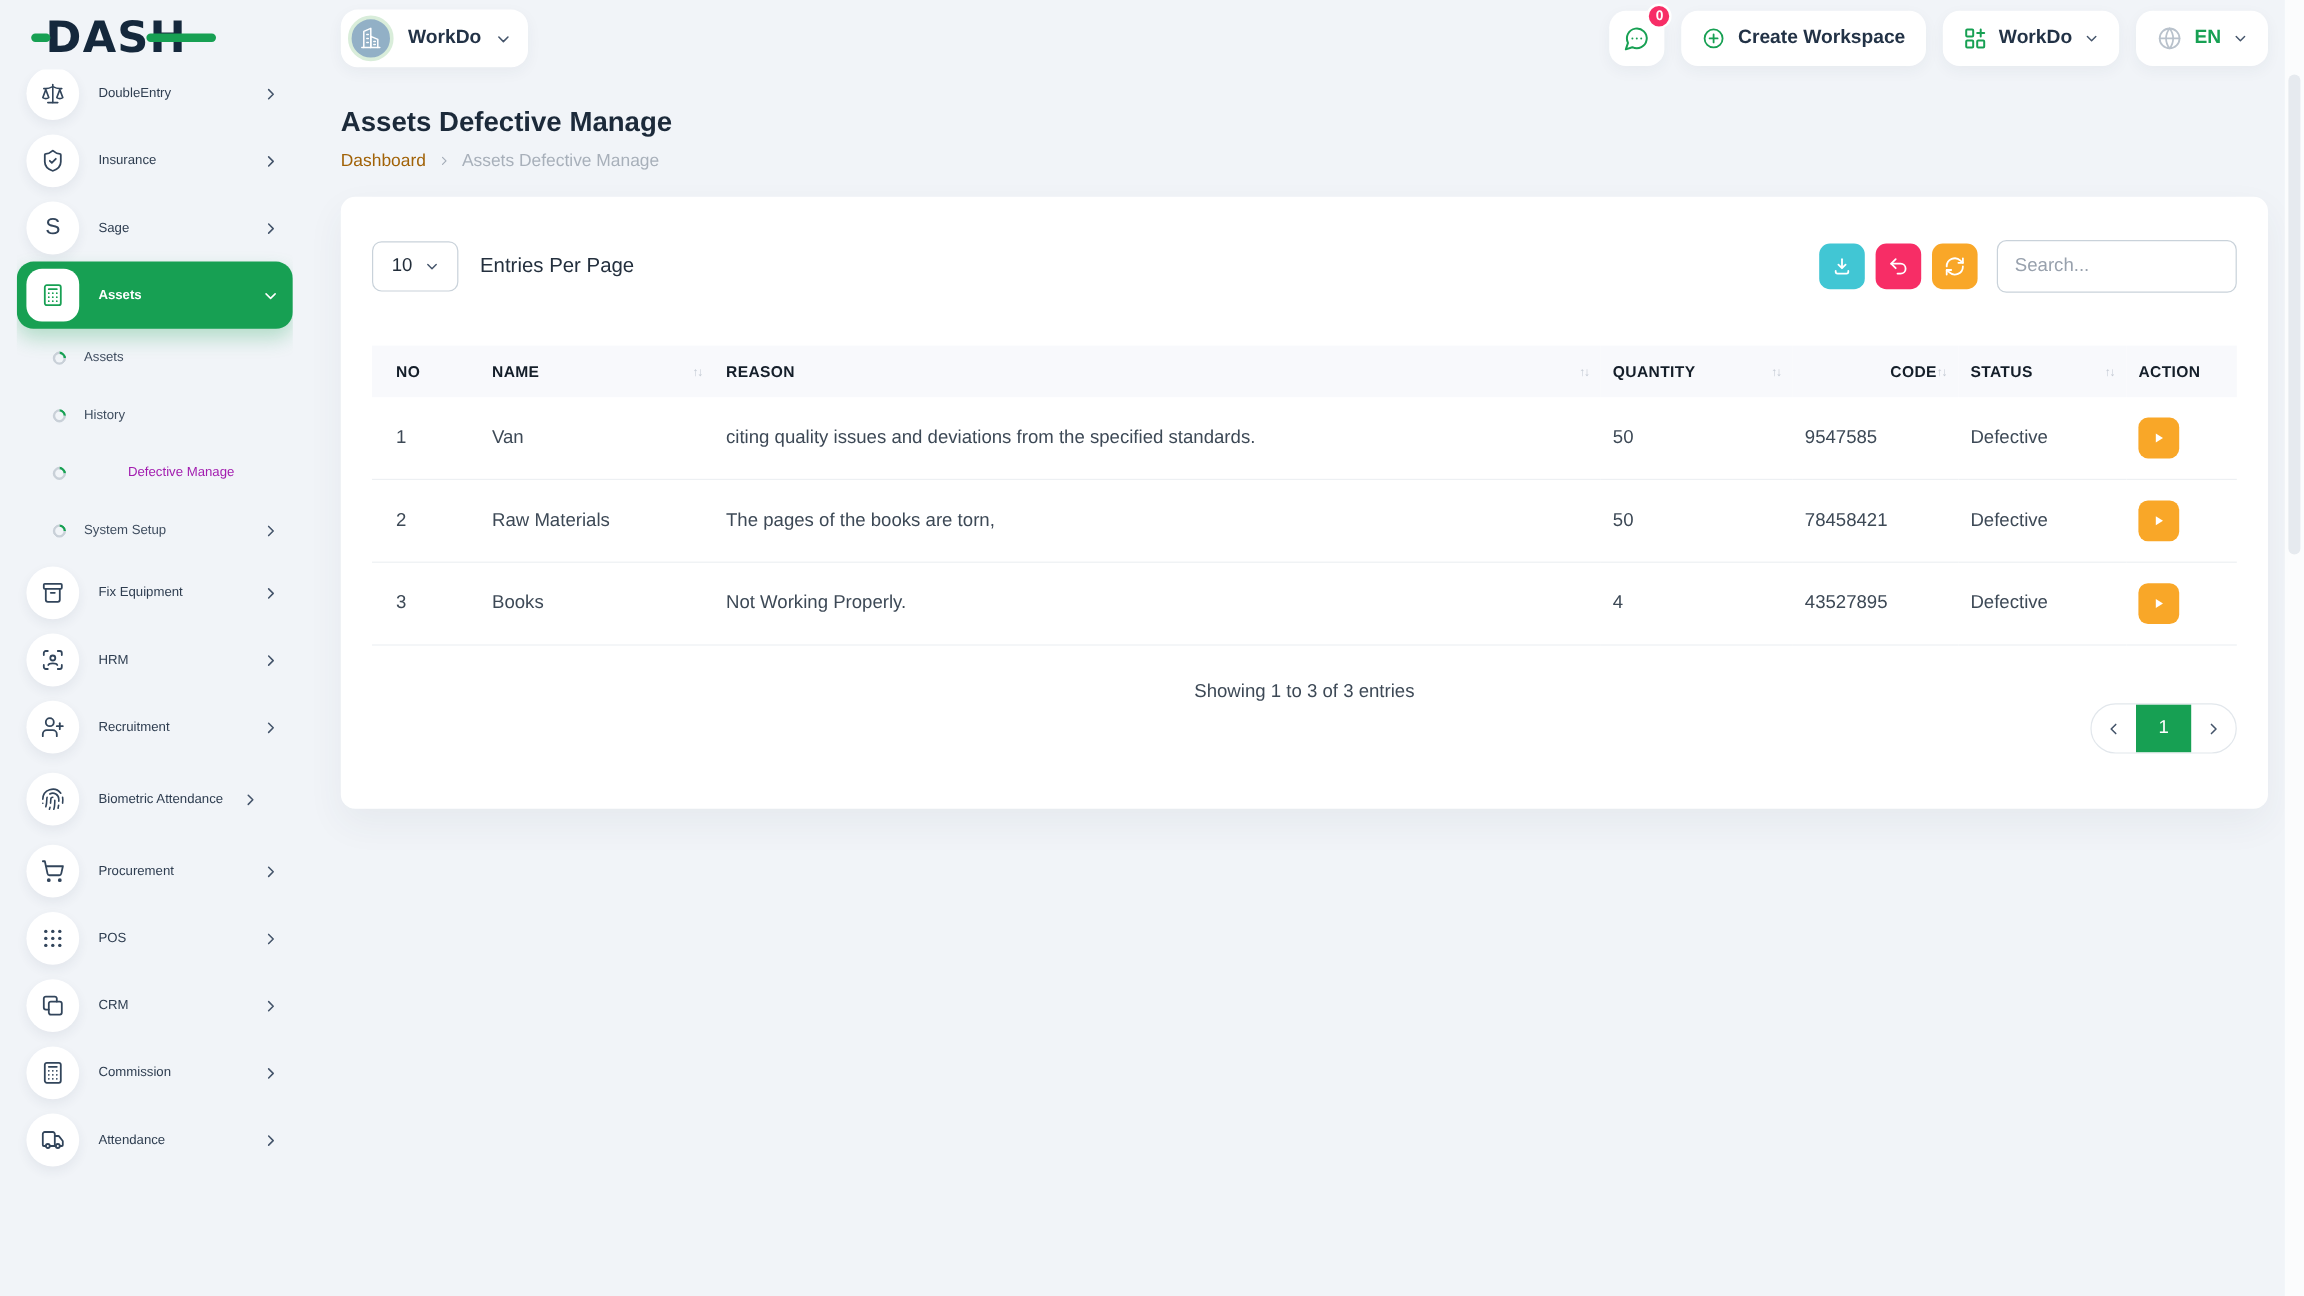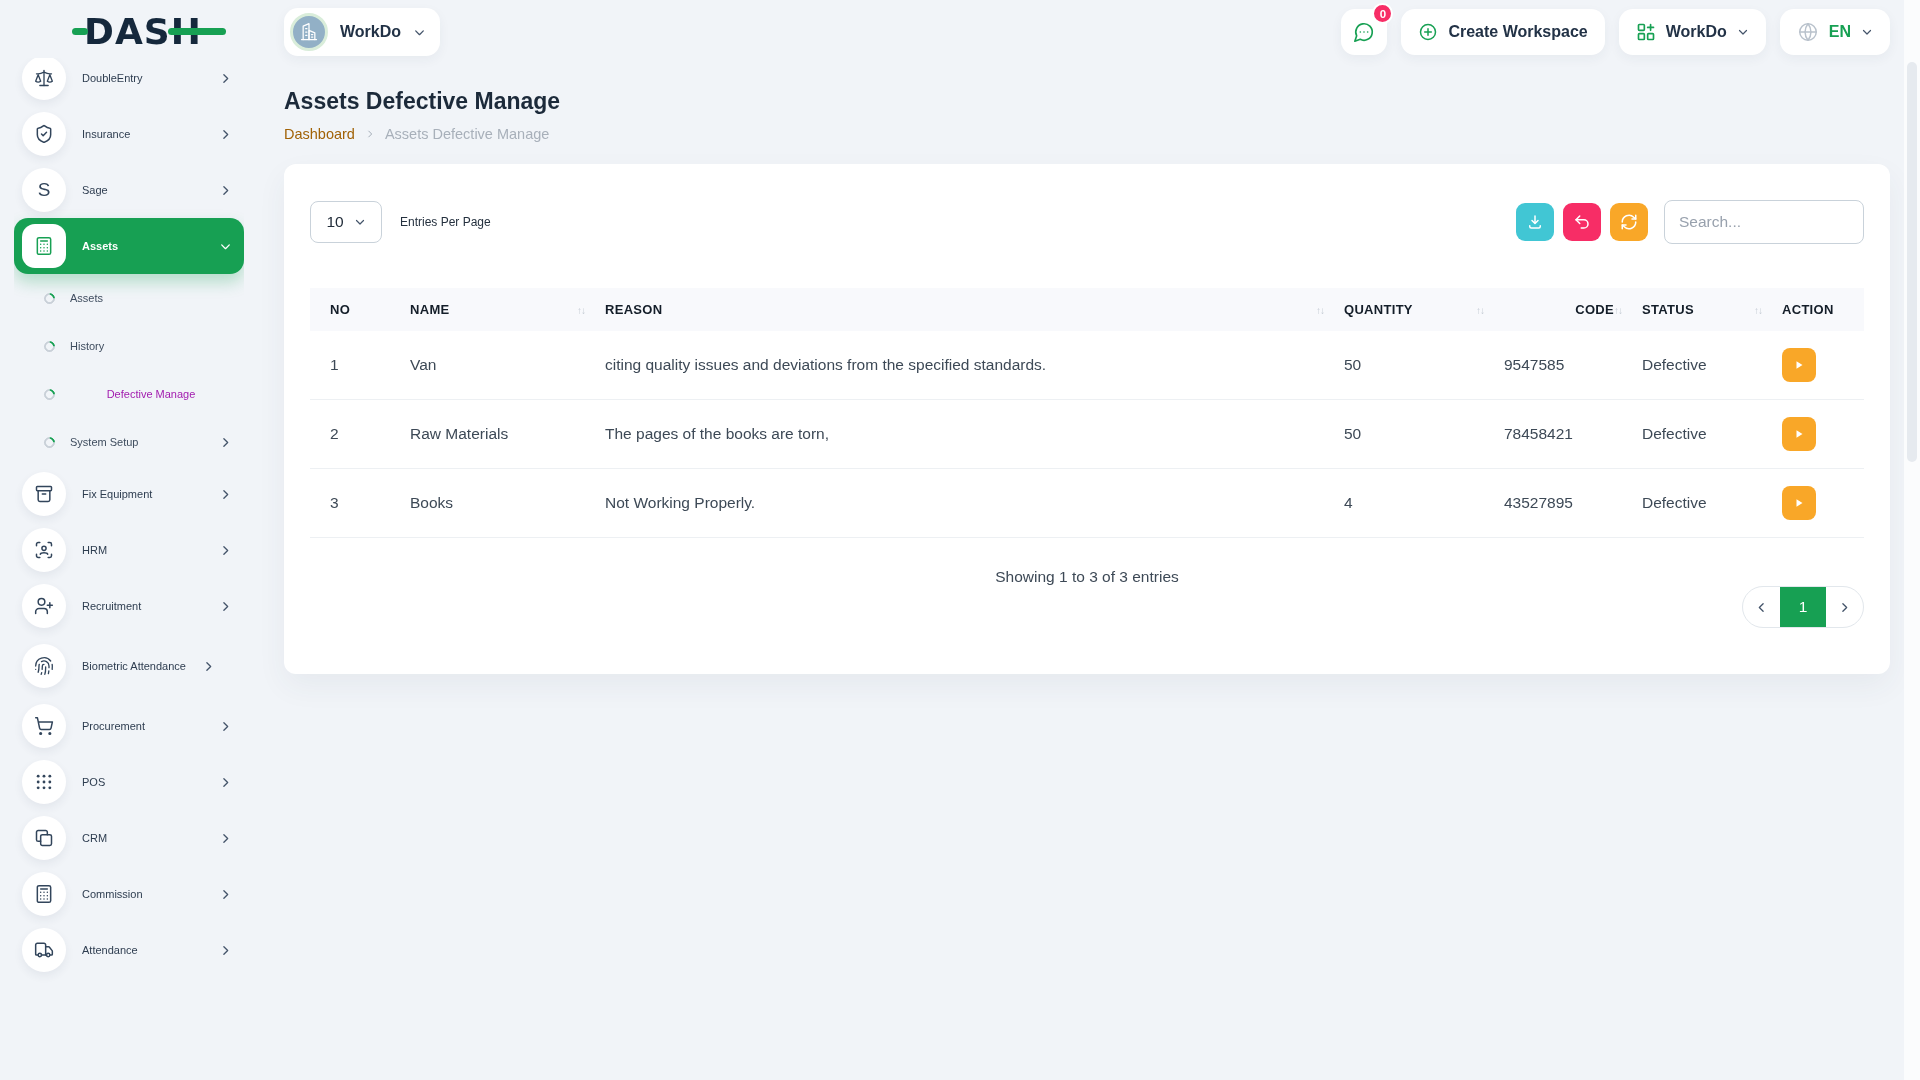--- a/index.html
+++ b/index.html
@@ -8,21 +8,21 @@
     font-family:"Liberation Sans", sans-serif;
     background:#f1f4f8;
     color:#2e3d50;
     overflow:hidden;
     position:relative;
   }
   svg { display:block; }
 
   
   .sidebar { position:absolute; left:0; top:0; width:252px; height:1080px; z-index:5; }
-  .logo { height:62px; display:flex; align-items:center; padding-left:84px; position:relative; z-index:3; }
+  .logo { height:62px; display:flex; align-items:center; padding-left:38px; position:relative; z-index:3; }
   .logo-text { font-size:36px; font-weight:800; letter-spacing:1px; color:#15283c; position:relative; font-family:"DejaVu Sans", sans-serif; }
   .logo-dash-left { position:absolute; left:-12px; top:17px; width:16px; height:7px; background:#17a053; border-radius:4px; }
   .logo-dash-right { position:absolute; right:-24px; top:17px; width:58px; height:7px; background:#17a053; border-radius:4px; }
   .menu { position:absolute; top:58px; left:14px; right:8px; bottom:0; overflow:hidden; }
   .nav-item { display:flex; align-items:center; gap:16px; height:56px; padding:0 12px 0 8px; cursor:pointer; color:#2e3d50; }
   .nav-item:first-child { margin-top:-8px; }
   .chip { width:44px; height:44px; border-radius:50%; background:#fff; box-shadow:0 4px 10px rgba(40,60,80,.07);
           display:flex; align-items:center; justify-content:center; color:#32455b; flex-shrink:0; }
   .chip svg { width:20px; height:20px; }
   .s-text { font-size:19px; font-weight:500; }
@@ -71,21 +71,21 @@
   .crumb-sep { color:#a4adb8; display:flex; }
   .crumb-sep svg { width:10px; height:10px; }
   .crumb-current { color:#a8b0ba; }
 
   .card { margin-top:22px; background:#fff; border-radius:12px; box-shadow:0 12px 30px rgba(55,73,87,.06);
           padding:26px 26px 46px; }
   .controls { display:flex; align-items:center; margin-top:10px; }
   .entries-select { width:72px; height:42px; border:1px solid #c9d2da; border-radius:8px; display:flex; align-items:center;
                     justify-content:center; gap:10px; font-size:15.5px; color:#222d3a; cursor:pointer; background:#fff; }
   .entries-select .chev svg { width:12px; height:12px; }
-  .entries-label { margin-left:18px; font-size:12px; color:#24303e; }
+  .entries-label { margin-left:18px; font-size:17px; color:#24303e; }
   .spacer { flex:1; }
   .sq-btn { width:38px; height:38px; border-radius:9px; display:flex; align-items:center; justify-content:center;
             color:#fff; margin-left:9px; cursor:pointer; border:none; }
   .sq-btn svg { width:18px; height:18px; }
   .btn-teal { background:#41c6d4; }
   .btn-pink { background:#f72d66; }
   .btn-orange { background:#f9a728; }
   .search-input { width:200px; height:44px; margin-left:16px; border:1px solid #c9d2da; border-radius:8px;
                   padding:0 14px; font-size:15.5px; color:#333; font-family:inherit; outline:none; background:#fff; }
   .search-input::placeholder { color:#98a1ad; }

